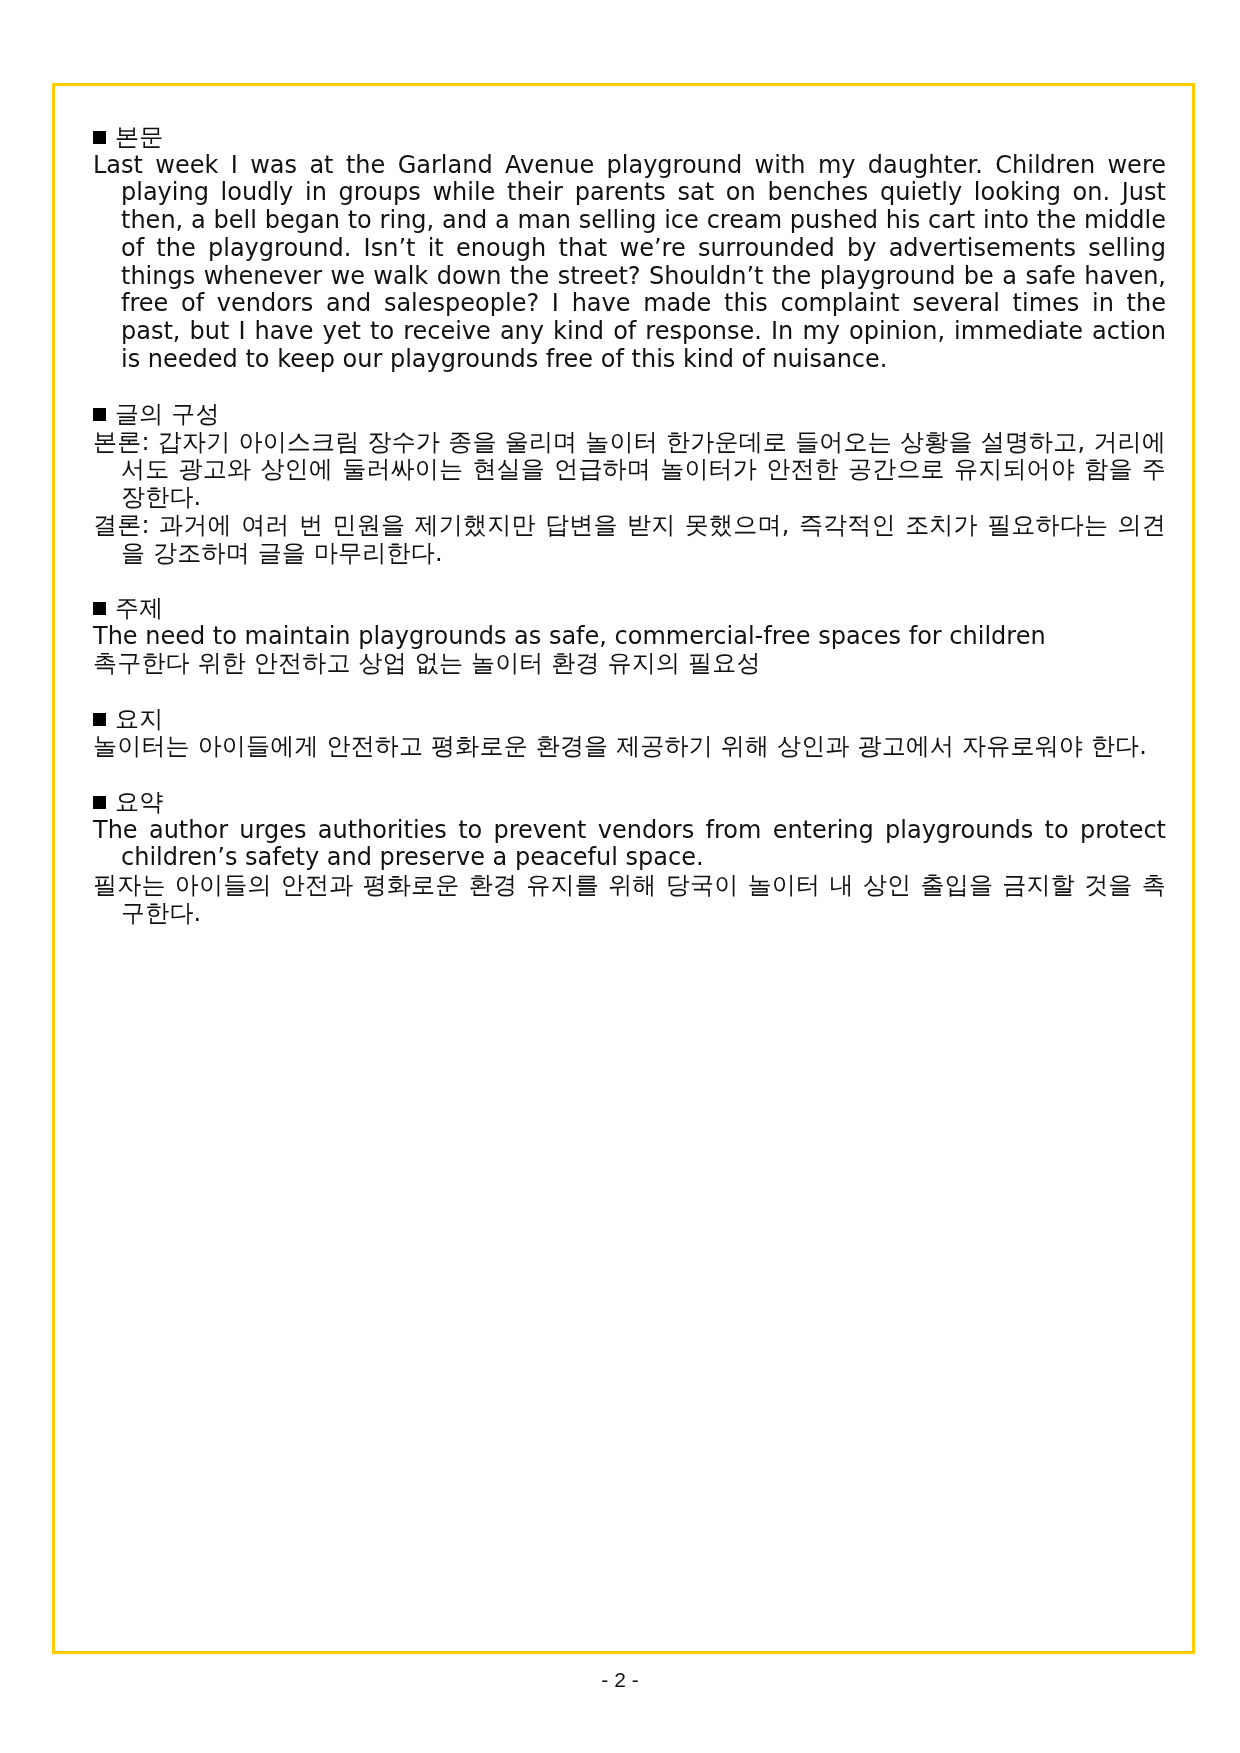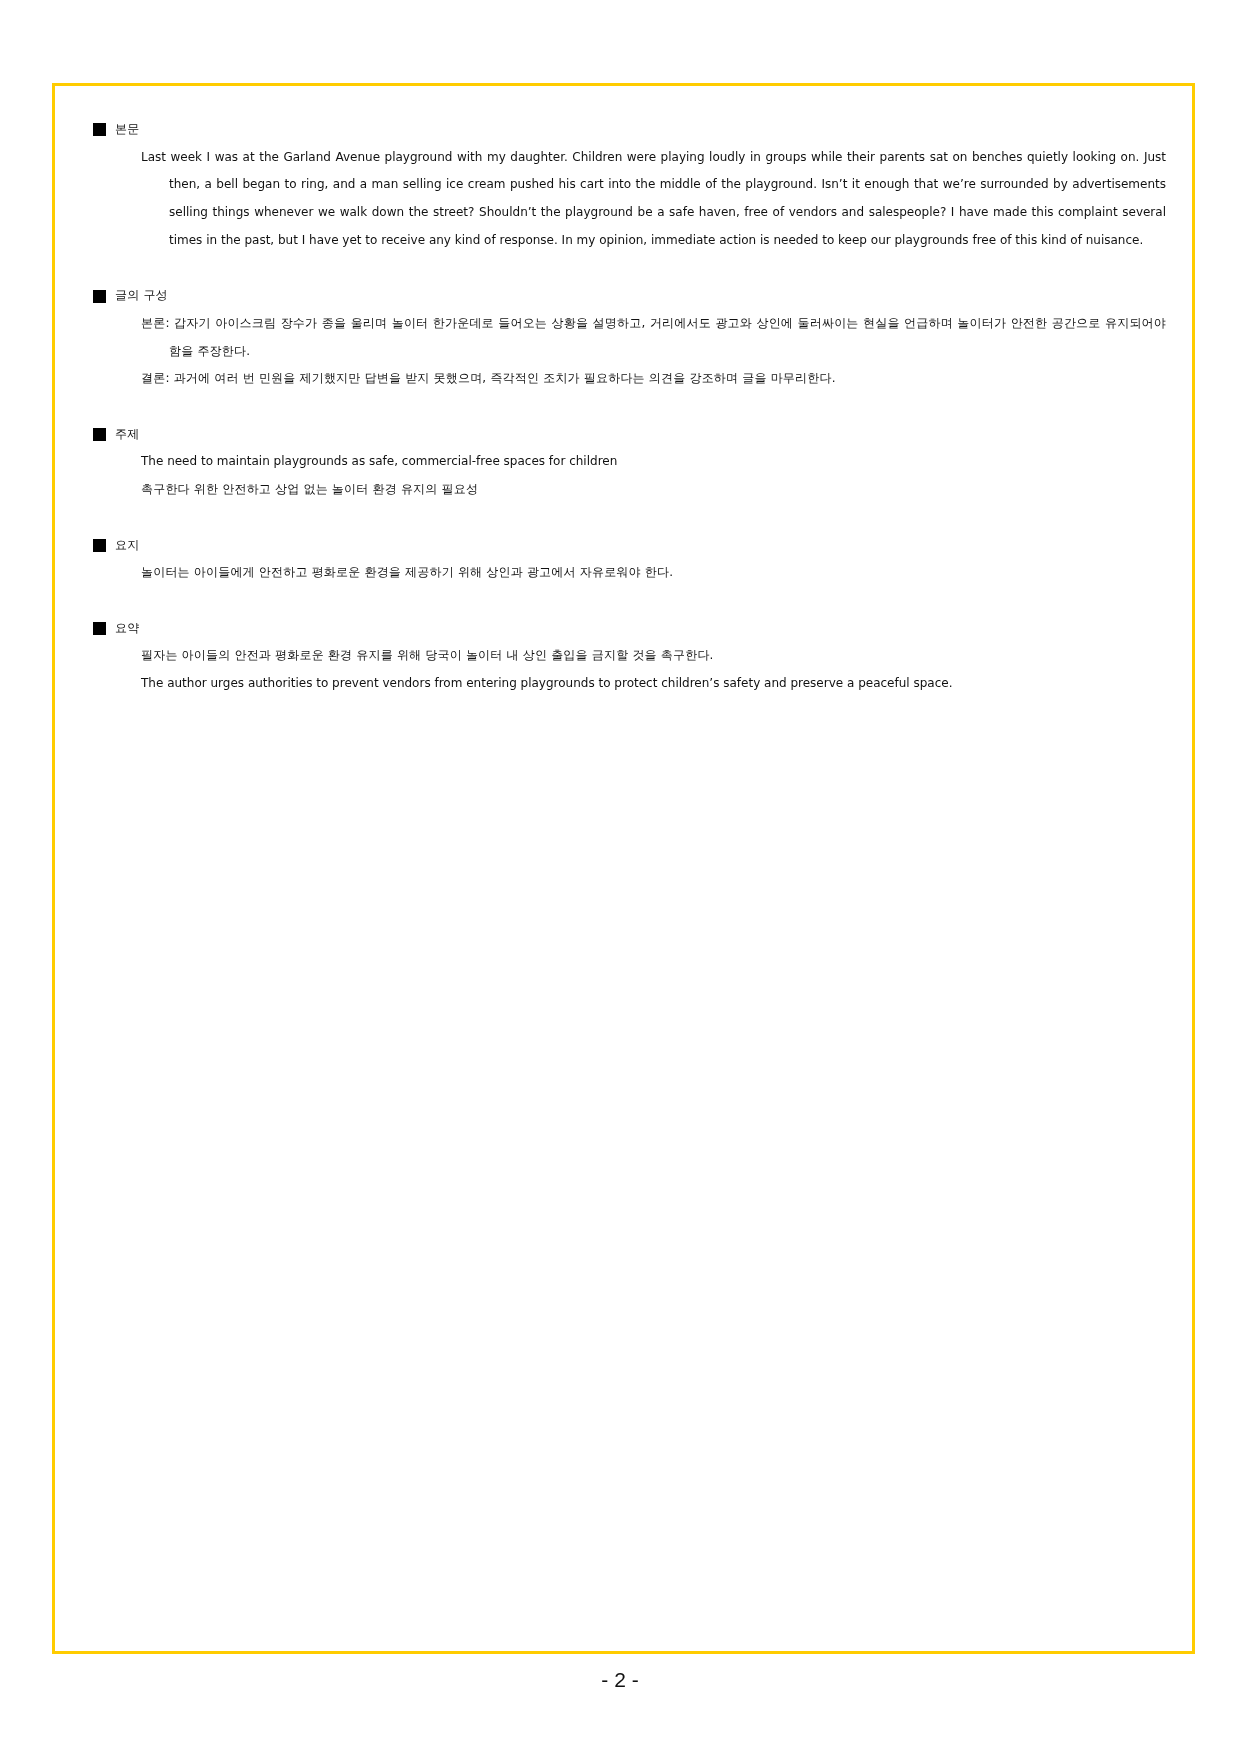--- a/index.html
+++ b/index.html
@@ -1,25 +1,25 @@
 <!DOCTYPE html>
 <html><head>
 <meta charset="utf-8">
 <style>
   html, body { margin:0; padding:0; background:#ffffff; }
   body { width:1240px; height:1753px; position:relative; overflow:hidden;
          font-family:"DejaVu Sans", "Liberation Sans", sans-serif; color:#111; }
   .frame { position:absolute; left:52px; top:83px; width:1137px; height:1565px;
            border:3px solid #FFCC00; }
-  .content { position:absolute; left:93px; top:116px; width:1073px;
-             font-size:12px; line-height:27.7px; }
+  .content { position:absolute; left:93px; top:124px; width:1073px;
+             font-size:24px; line-height:27.7px; }
   .section { margin:0 0 27.7px 0; }
   .heading { display:flex; align-items:center; }
   .square { display:inline-block; width:13px; height:13px; background:#000; margin-right:9px; }
-  .para { text-align:justify; text-align-last:left; padding-left:28px; text-indent:-28px;margin-left:48px; }
+  .para { text-align:justify; text-align-last:left; padding-left:28px; text-indent:-28px; }
   .ko { letter-spacing:0.2px; }
   .en { font-family:"DejaVu Sans", sans-serif; }
   .page-num { position:absolute; top:1668px; left:0; width:1240px; text-align:center;
               font-size:21px; font-family:"Liberation Sans", sans-serif; color:#111; }
 </style>
 </head>
 <body>
 
 <div class="frame"></div>
 
@@ -58,19 +58,19 @@
       <span class="ko">요지</span>
     </div>
     <div class="para ko">놀이터는 아이들에게 안전하고 평화로운 환경을 제공하기 위해 상인과 광고에서 자유로워야 한다.</div>
   </div>
 
   <div class="section">
     <div class="heading">
       <span class="square"></span>
       <span class="ko">요약</span>
     </div>
+    <div class="para en">The author urges authorities to prevent vendors from entering playgrounds to protect children’s safety and preserve a peaceful space.</div>
     <div class="para ko">필자는 아이들의 안전과 평화로운 환경 유지를 위해 당국이 놀이터 내 상인 출입을 금지할 것을 촉구한다.</div>
-    <div class="para en">The author urges authorities to prevent vendors from entering playgrounds to protect children’s safety and preserve a peaceful space.</div>
   </div>
 
 </div>
 
 <div class="page-num">- 2 -</div>
 
 </body></html>

